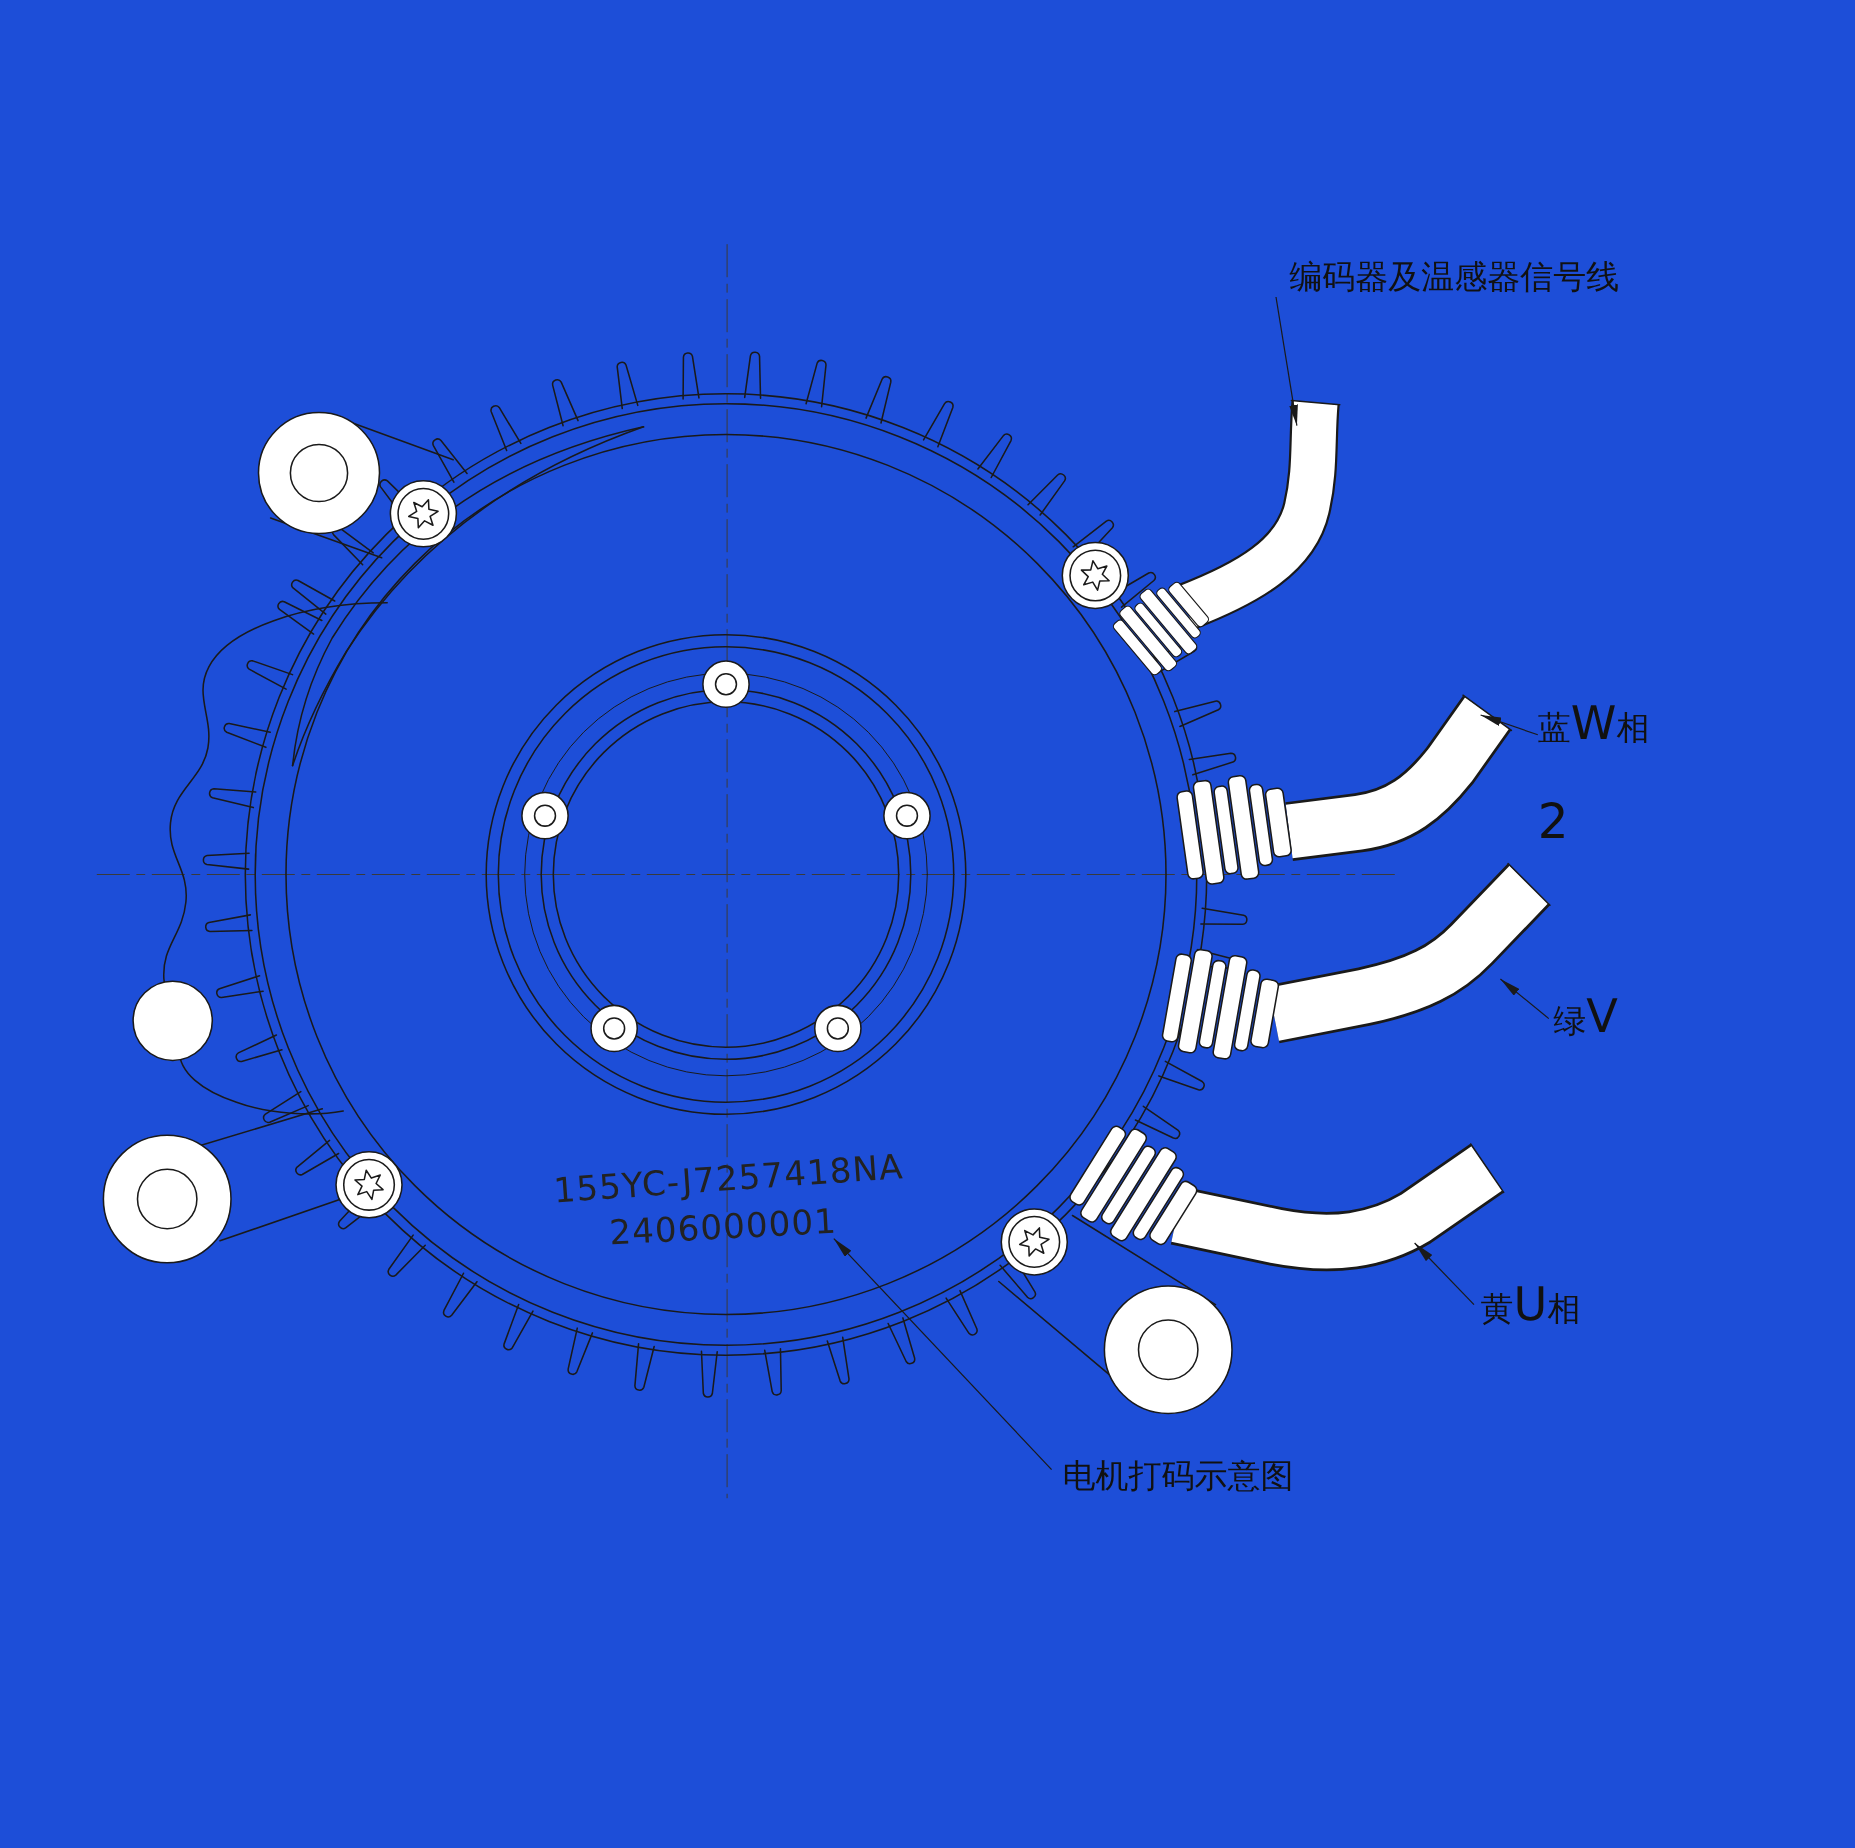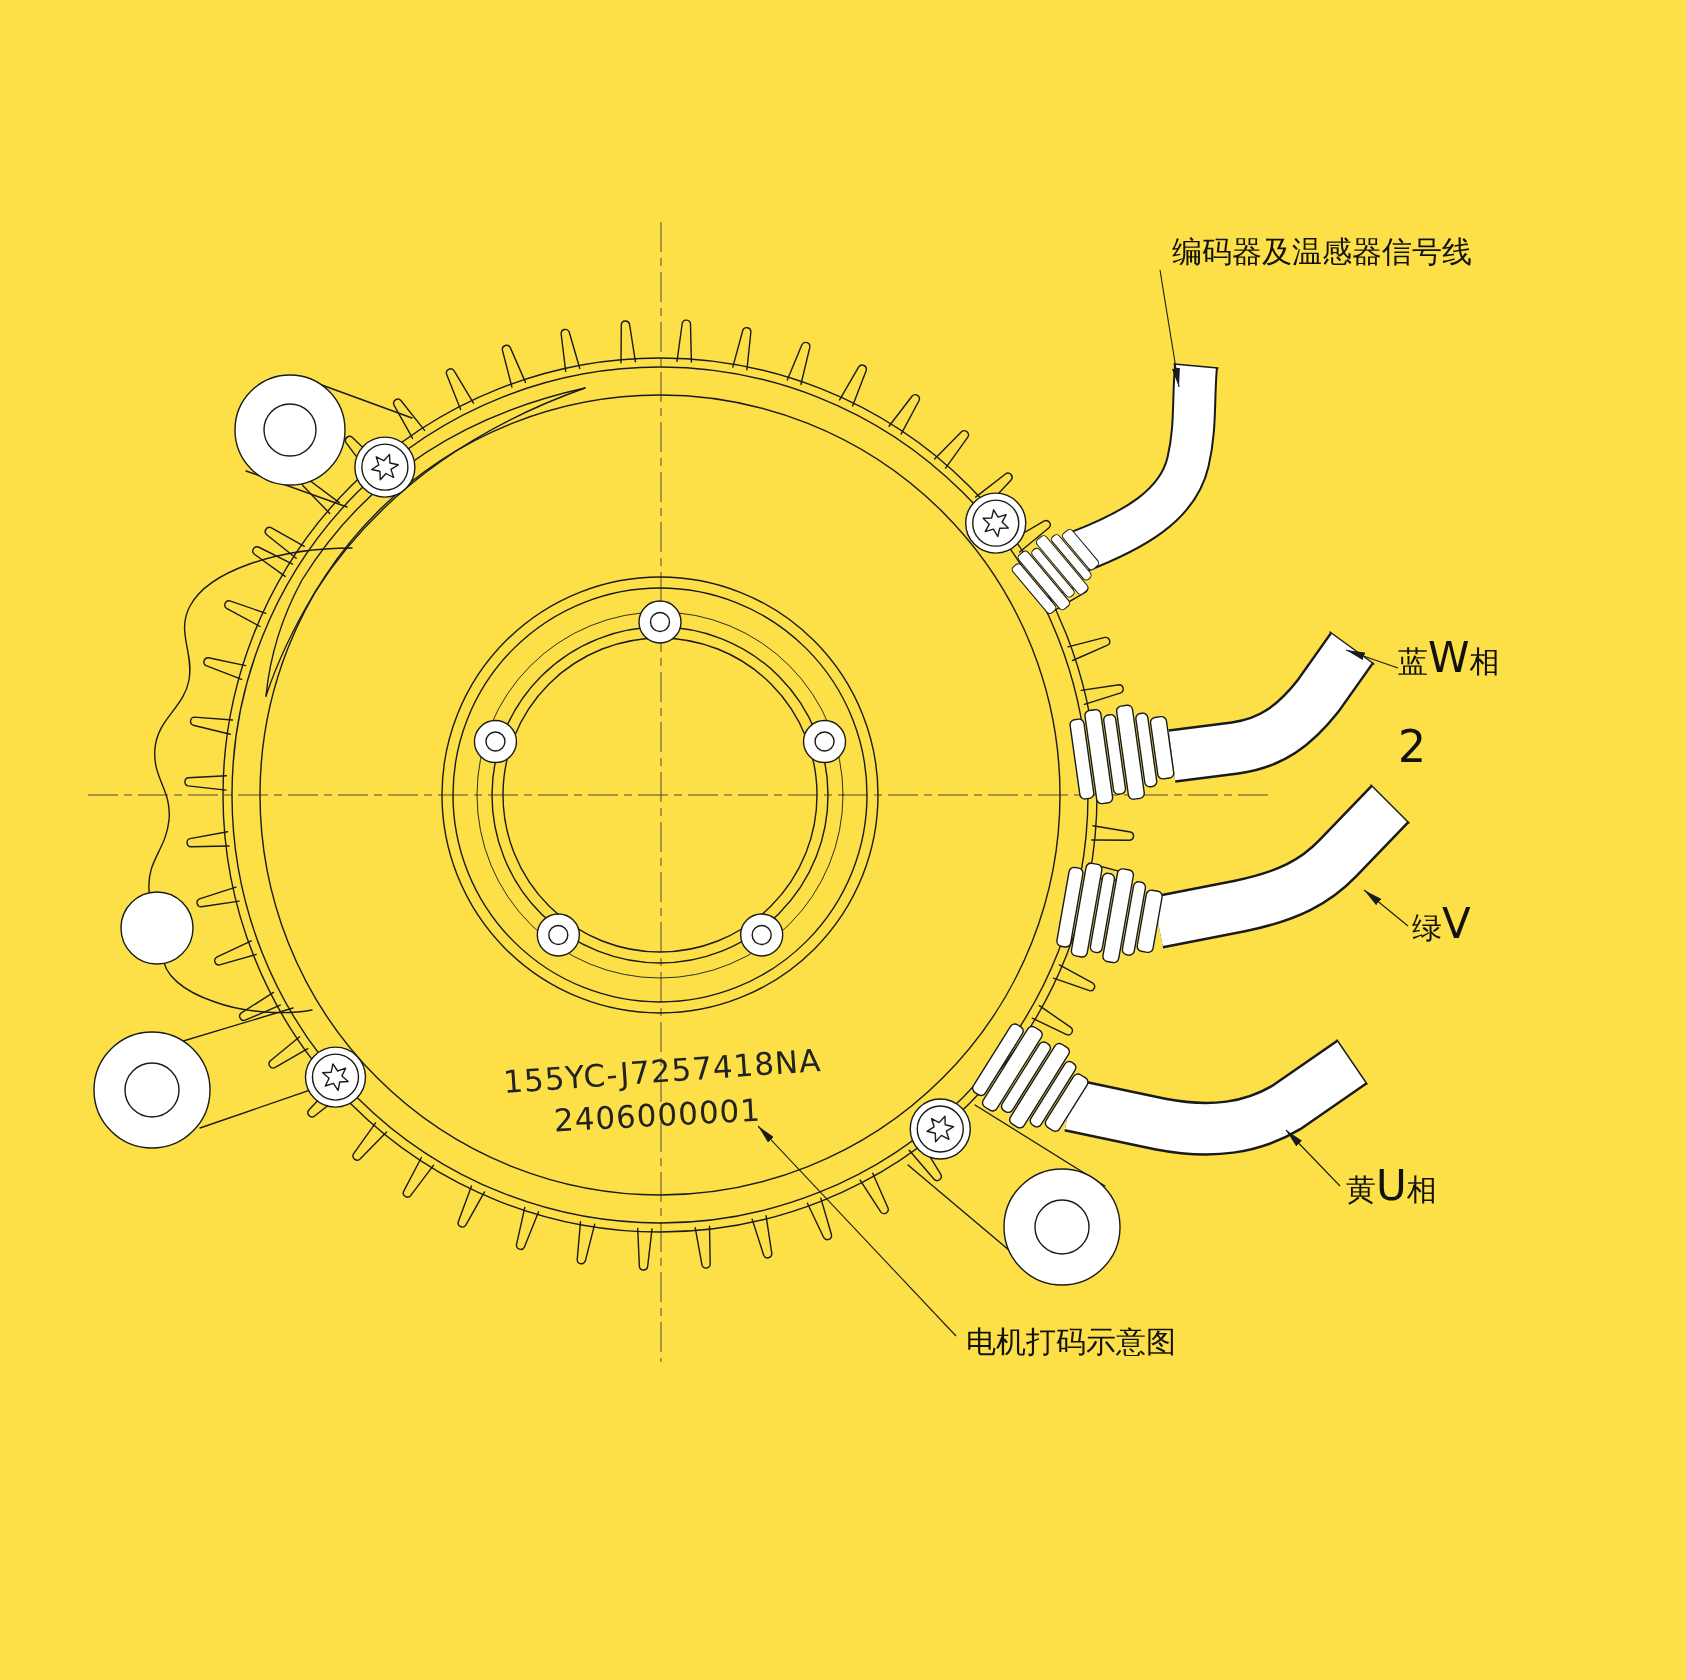--- a/index.html
+++ b/index.html
@@ -1,16 +1,16 @@
 <!DOCTYPE html>
 <html><head>
 <meta charset="utf-8">
 <style>
   html,body{margin:0;padding:0;background:#ffffff;}
-  .page{width:1686px;height:1680px;position:relative;background:#fde047;overflow:hidden;}
+  .page{width:1686px;height:1680px;position:relative;background:#1d4ed8;overflow:hidden;}
   svg{display:block;}
   .ln{stroke:#1a1a1a;stroke-width:1.4;fill:none;stroke-linejoin:round;stroke-linecap:round;}
   .thin{stroke-width:0.9;}
   .cl{stroke:#3a3a3a;stroke-width:0.9;stroke-dasharray:30 6 8 6;fill:none;}
   .cable-out{stroke:#1a1a1a;fill:none;stroke-linejoin:round;stroke-linecap:butt;}
   .cable-in{stroke:#ffffff;fill:none;stroke-linejoin:round;stroke-linecap:butt;}
   .leader{stroke:#1a1a1a;stroke-width:1.1;fill:none;}
   text{fill:#111;stroke:none;font-family:"DejaVu Sans",sans-serif;}
   .cjk{font-size:30px;}
   .phase-letter{font-size:42px;}

